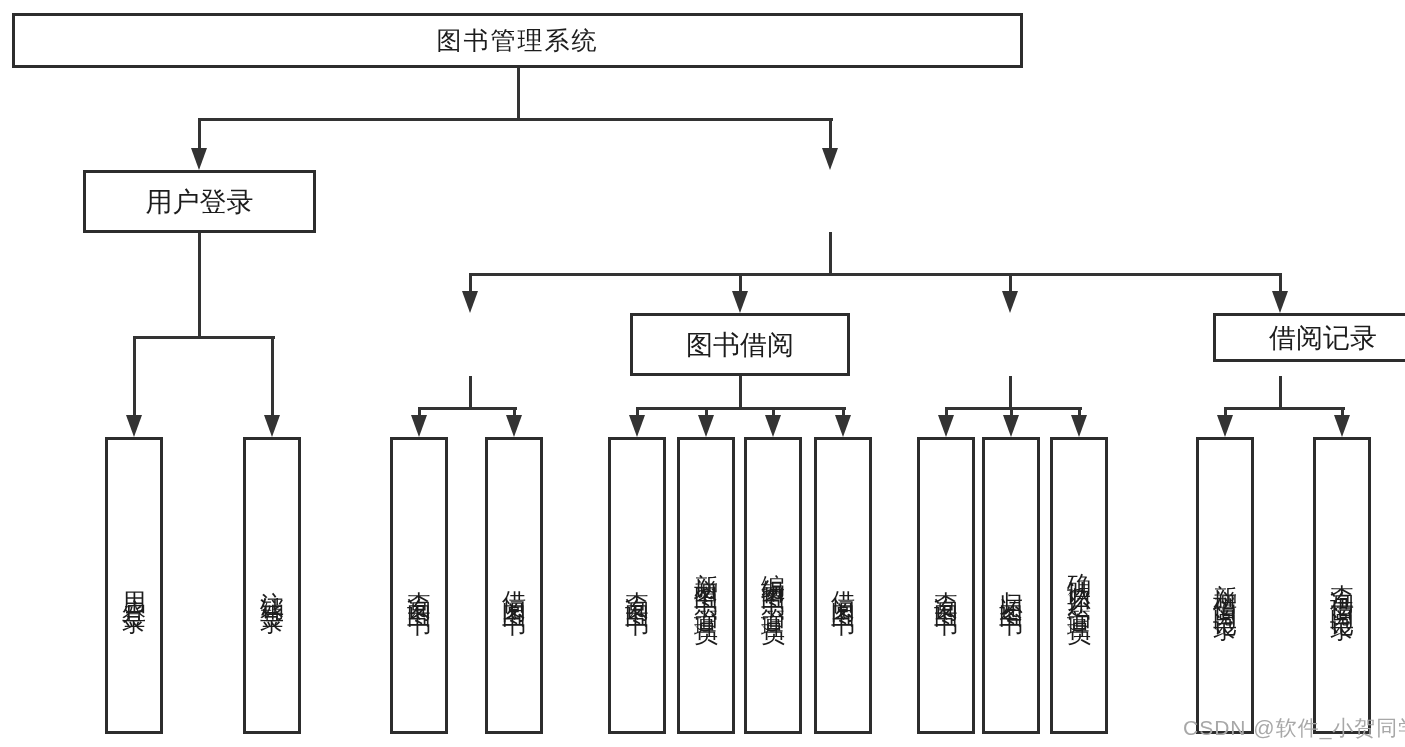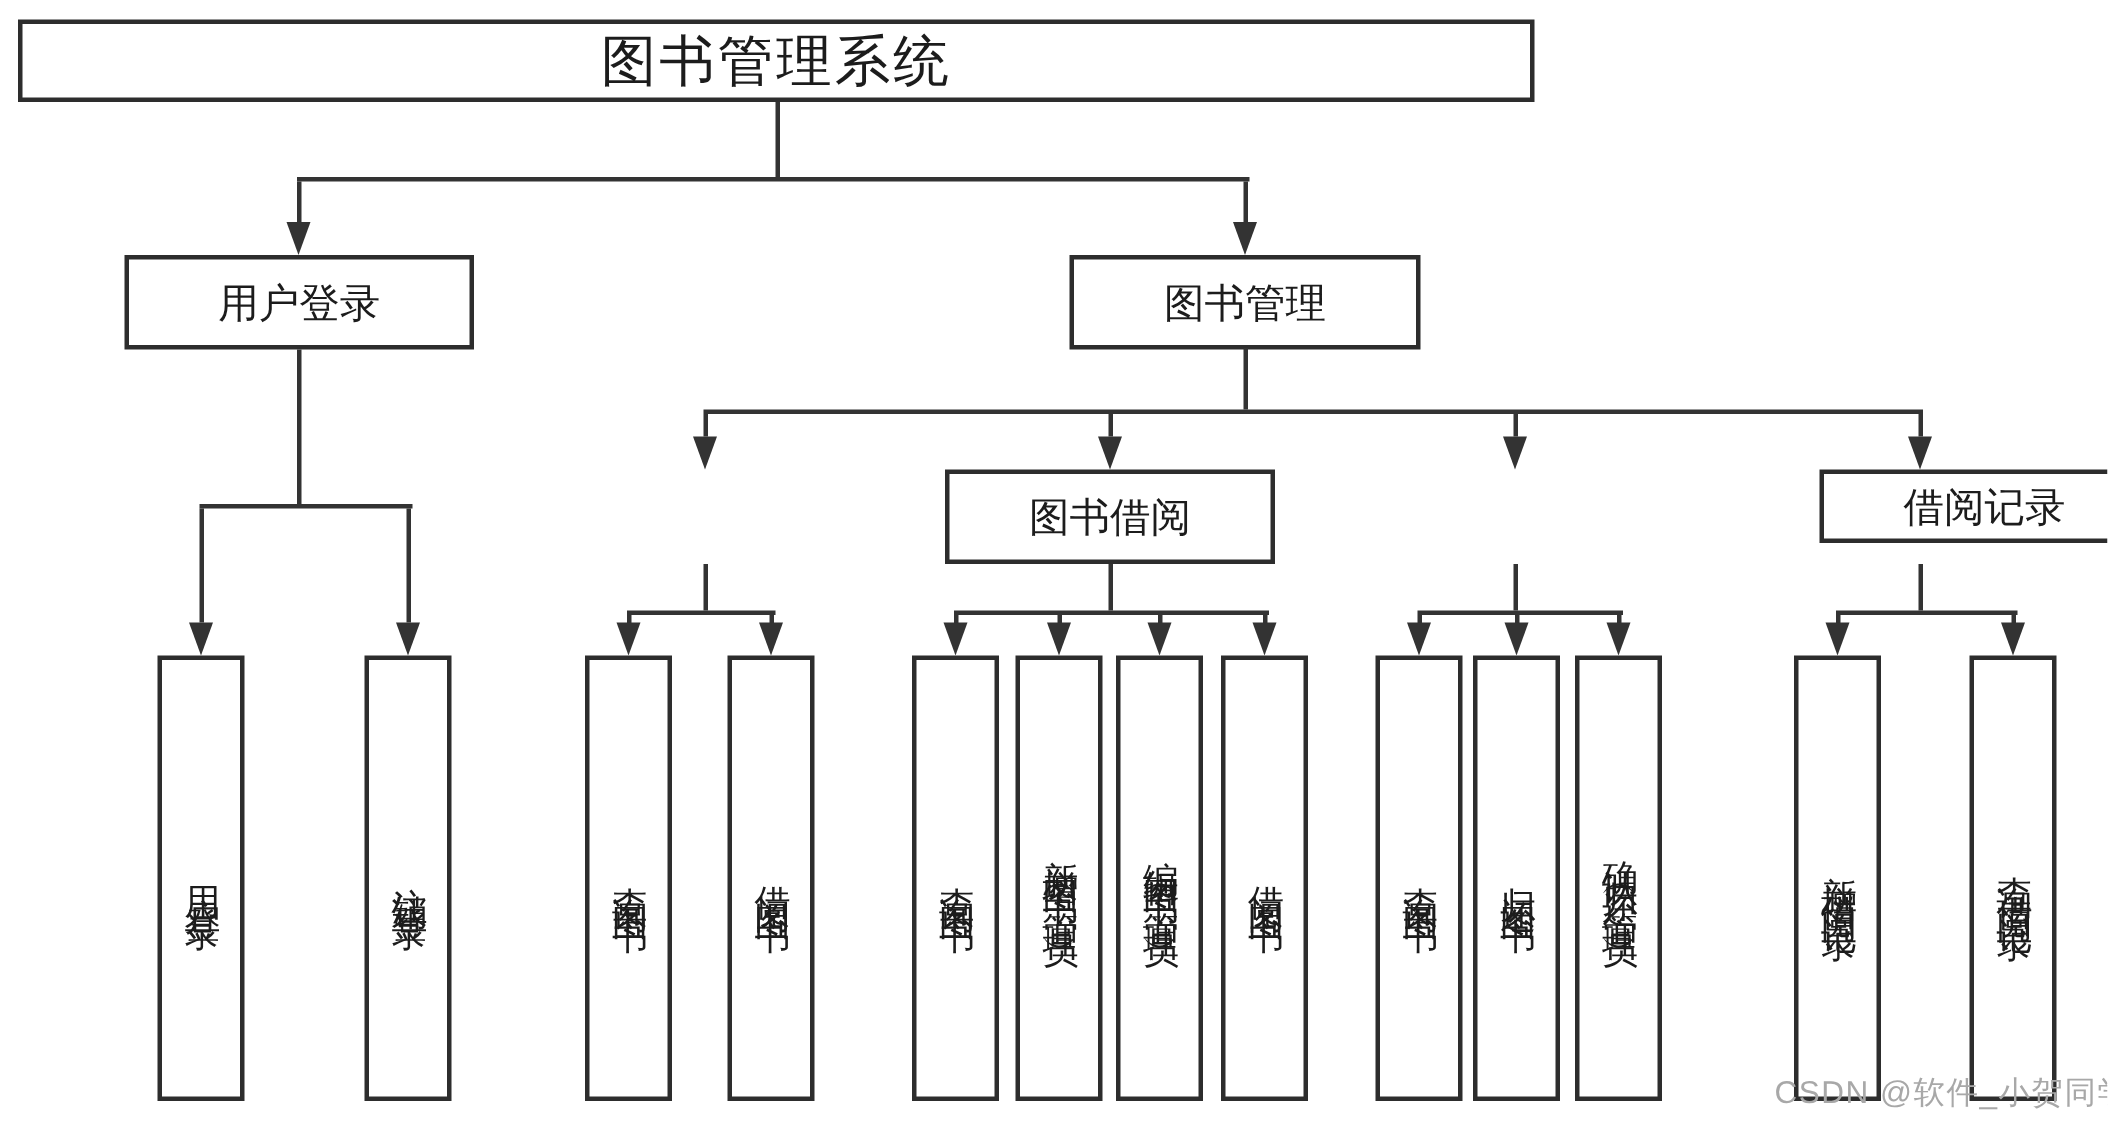--- a/index.html
+++ b/index.html
@@ -14,21 +14,21 @@
   .node{
     position:absolute;
     box-sizing:border-box;
     border:3px solid #2d2d2d;
     background:#ffffff;
     display:flex;align-items:center;justify-content:center;
     font-size:27px;
     color:#1c1c1c;
     white-space:nowrap;
   }
-  .node.root{font-size:37px;letter-spacing:2px;}
+  .node.root{font-size:25px;letter-spacing:2px;}
   .vnode{
     position:absolute;
     box-sizing:border-box;
     border:3px solid #2d2d2d;
     background:#ffffff;
     display:flex;align-items:center;justify-content:center;
   }
   .vtext{
     writing-mode:vertical-rl;
     text-orientation:mixed;
@@ -59,23 +59,20 @@
 <body>
 
 <div class="canvas">
 
   <div class="node root" style="left:12px;top:13px;width:1011px;height:55px;">
     <span>图书管理系统</span>
   </div>
 
   <div class="node" style="left:83px;top:170px;width:233px;height:63px;">
     <span>用户登录</span>
-  </div>
-  <div class="node" style="left:713px;top:170px;width:234px;height:63px;">
-    <span>图书管理</span>
   </div>
 
   <div class="node" style="left:630px;top:313px;width:220px;height:63px;">
     <span>图书借阅</span>
   </div>
   <div class="node" style="left:1170px;top:313px;width:220px;height:49px;margin-left:43px;">
     <span>借阅记录</span>
   </div>
 
   <div class="vnode" style="left:105px;top:437px;width:58px;height:297px;">

